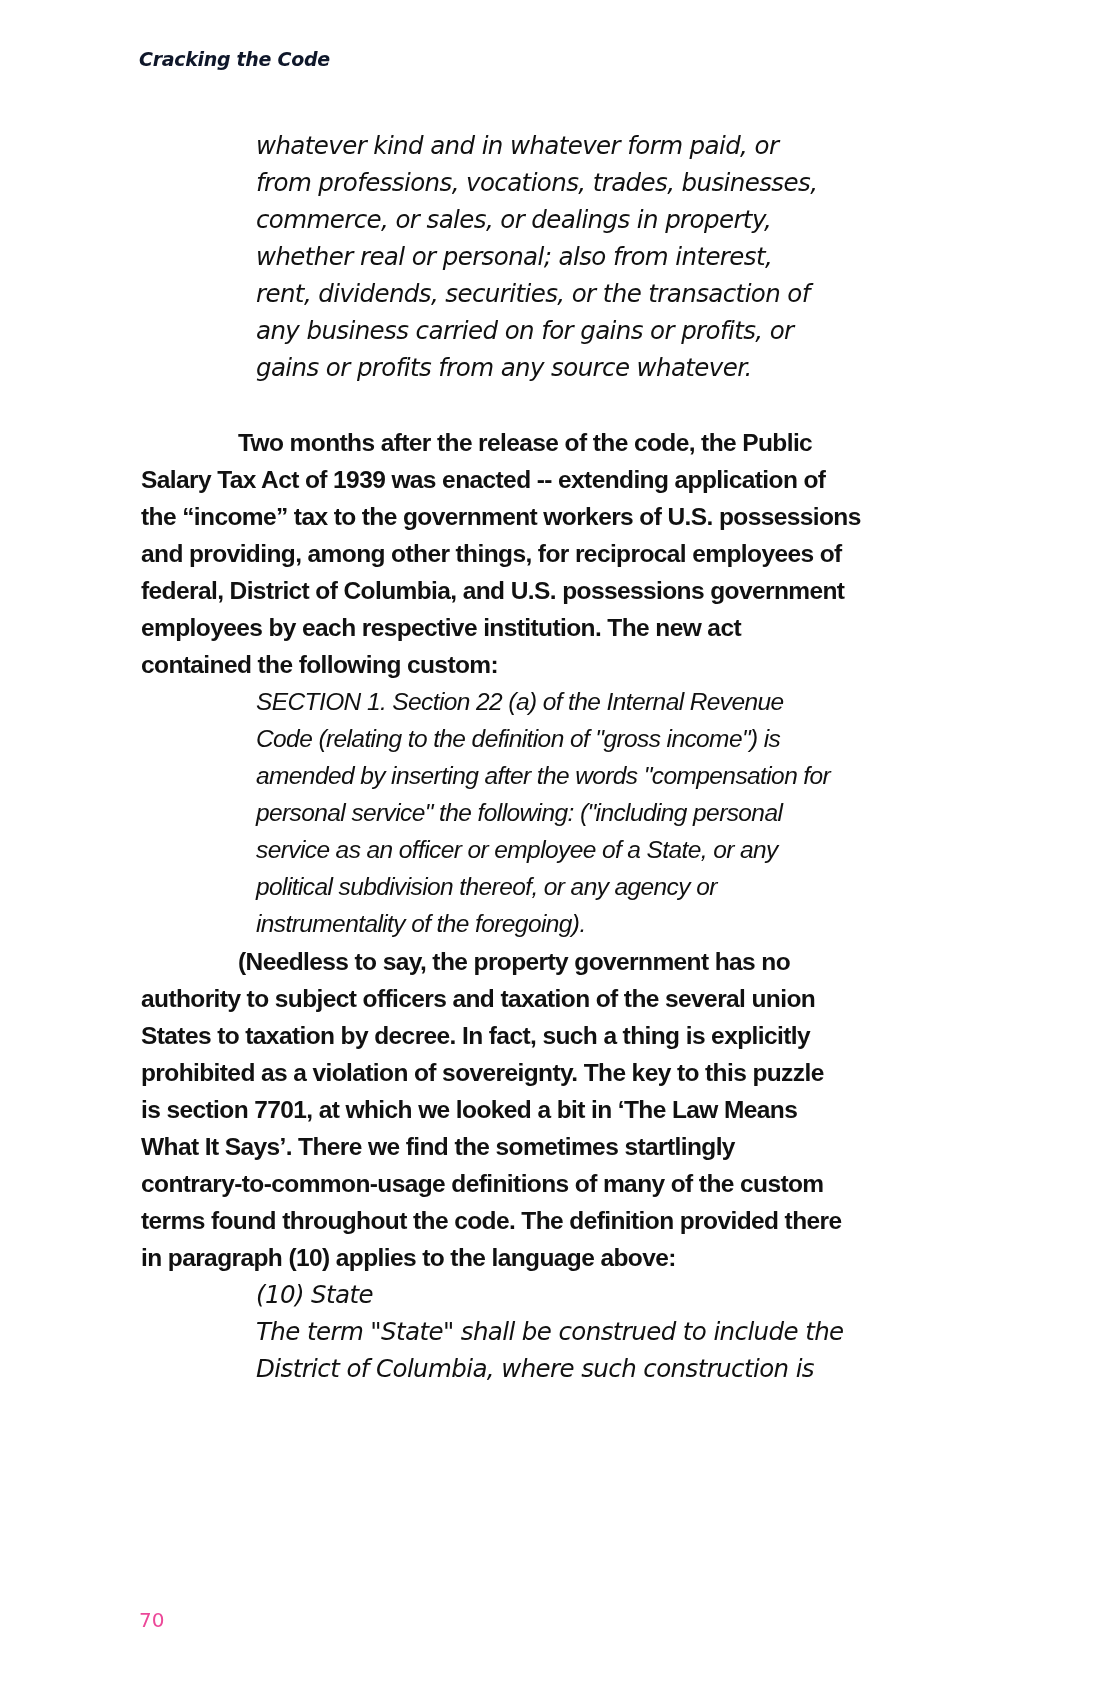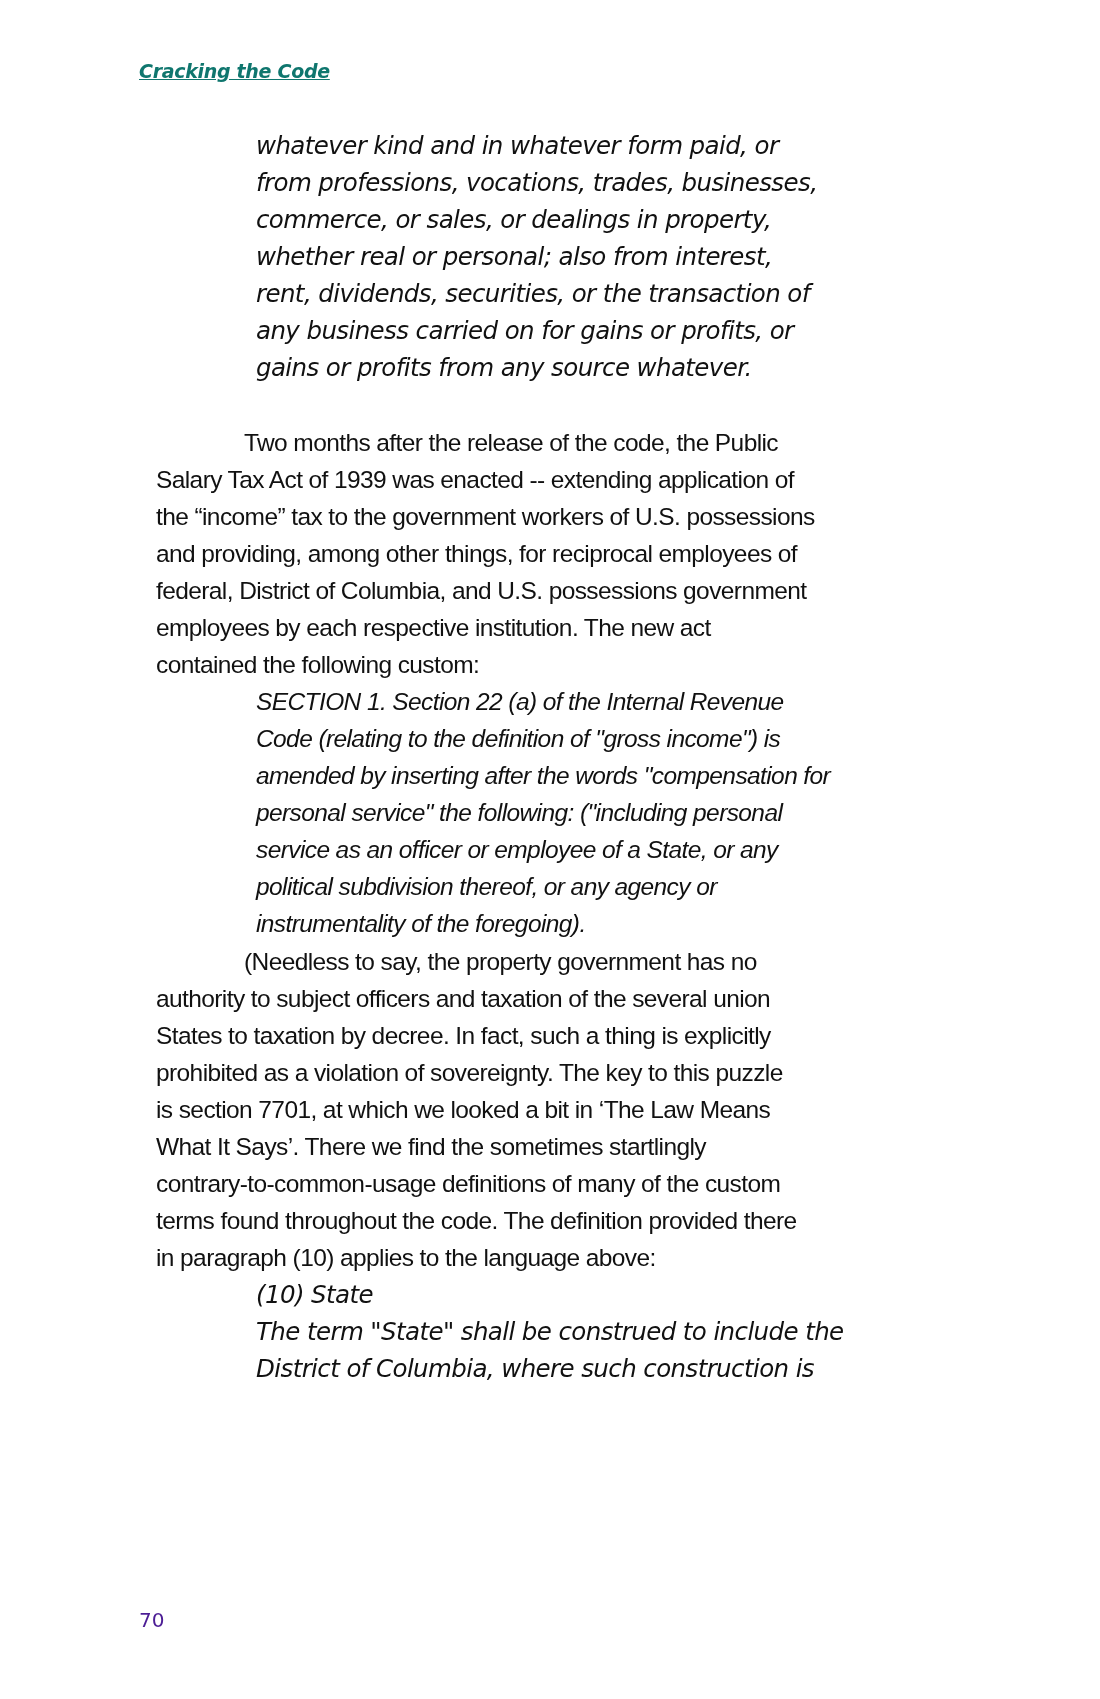--- a/index.html
+++ b/index.html
@@ -11,57 +11,58 @@
       width: 1100px;
       height: 1699px;
       position: relative;
       overflow: hidden;
       color: #111111;
       font-family: "DejaVu Sans", sans-serif;
     }
     .running-header {
       position: absolute;
       left: 139px;
-      top: 60px;
+      top: 48px;
       font-family: "DejaVu Sans", sans-serif;
       font-weight: bold;
       font-style: italic;
       font-size: 19px;
       letter-spacing: -0.3px;
-      color: #0f766e;
-      text-decoration: underline;
+      color: #0f172a;
     }
     .line {
       position: absolute;
       white-space: nowrap;
       font-size: 24.5px;
       line-height: 40px;
       height: 40px;
       letter-spacing: -0.6px;
     }
     .narrow {
       font-family: "Liberation Sans Narrow", "Liberation Sans", sans-serif;
       transform-origin: left top;
     }
     .quote {
       font-style: italic;
       left: 256px;
     }
     .body-line {
-      left: 156px;
+      left: 141px;
+      font-weight: bold;
     }
     .indent-first {
-      left: 244px;
+      left: 238px;
+      font-weight: bold;
     }
     .page-number {
       position: absolute;
       left: 139px;
       top: 1608px;
       font-size: 20px;
-      color: #4c1d95;
+      color: #ec4899;
       font-family: "DejaVu Sans", sans-serif;
     }
   </style>
 </head>
 <body>
 
 <div>
   <div class="running-header">Cracking the Code</div>
 
   <div>

